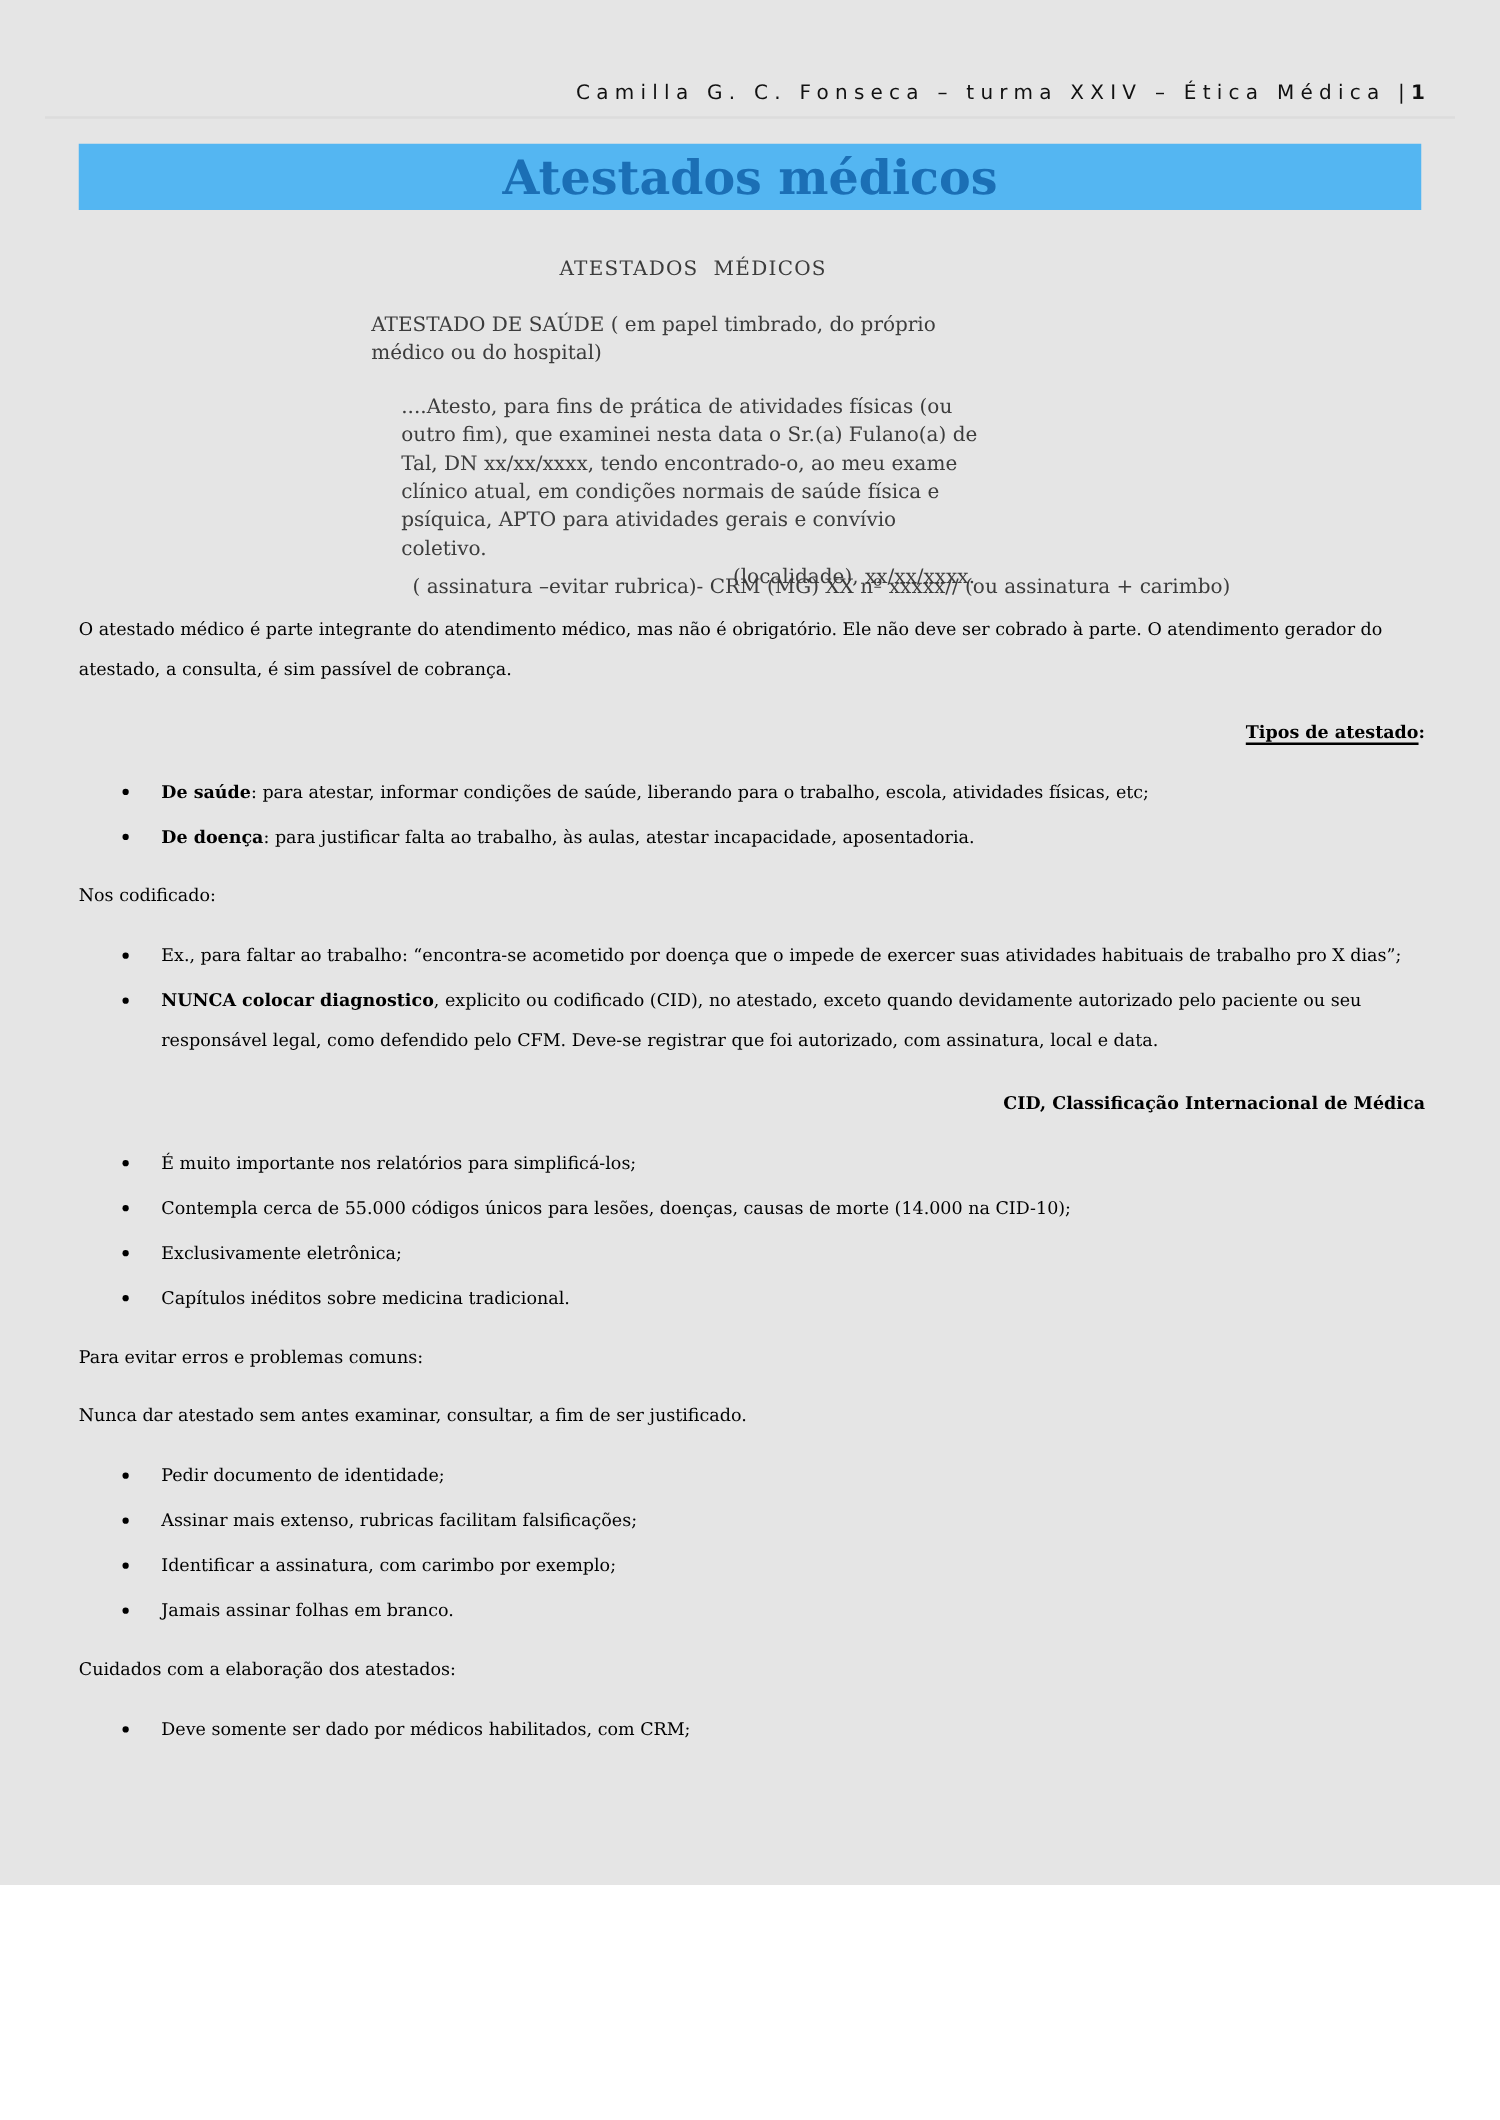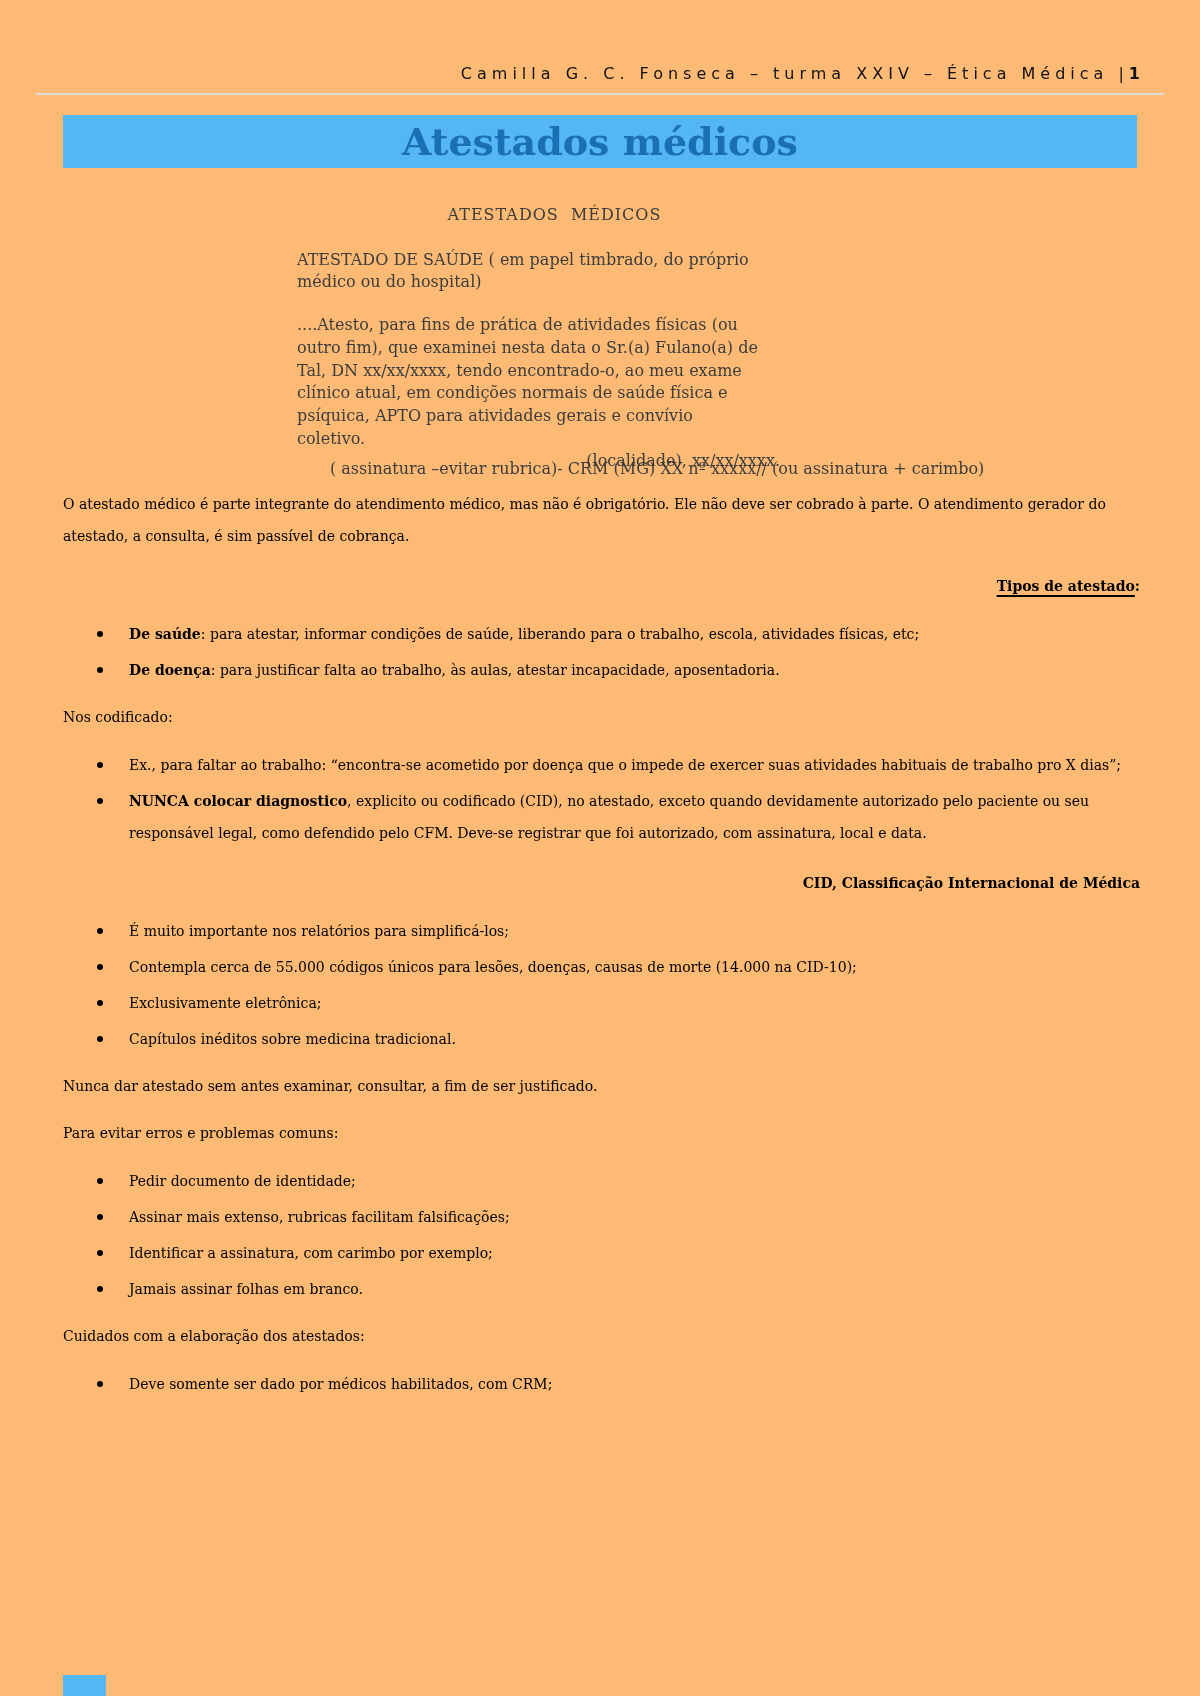--- a/index.html
+++ b/index.html
@@ -1,19 +1,19 @@
 <!DOCTYPE html>
 <html><head>
 <meta charset="utf-8">
 <style>
   html,body { margin:0; padding:0; background:#ffffff; }
   .page {
     position:relative;
-    width:1200px; height:1696px;
-    background:#fdba74;
+    width:1200px; height:1508px;
+    background:#e5e5e5;
     overflow:hidden;
     font-family:"DejaVu Serif", serif;
     color:#000;
   }
   
   .runhead {
     position:absolute; top:64px; right:58px;
     font-family:"DejaVu Sans", sans-serif;
     font-size:16px; letter-spacing:5px;
     color:#111; white-space:nowrap;
@@ -33,21 +33,21 @@
     font-weight:bold; font-size:38px; line-height:1;
   }
   
   .certificate {
     position:absolute; left:297px; top:196px; width:515px; height:290px;
     font-family:"DejaVu Serif", serif;
     color:#3c3c3c; font-size:16px; line-height:1.42;
   }
   .cert-title { text-align:center; margin-top:8px; letter-spacing:1px; word-spacing:6px; }
   .cert-subtitle { margin-top:22px; }
-  .cert-body { margin-top:20px; width:462px; }
+  .cert-body { margin-top:20px; width:462px;margin-left:24px; }
   .cert-place { text-align:right; padding-right:32px; }
   .cert-signature { position:absolute; left:8px; top:262px; white-space:nowrap;margin-left:25px; }
   
   .content {
     position:absolute; left:63px; top:488px; width:1077px;
     font-size:14px; line-height:32px;
   }
   .content p { margin:0 0 15px 0; }
   .content p.hd { margin:18px 0 15px 0; font-weight:bold;text-align:right; }
   .content ul { margin:0 0 15px 0; padding-left:52px; }
@@ -94,22 +94,22 @@
         <li><span class="">Ex., para faltar ao trabalho: “encontra-se acometido por doença que o impede de exercer suas atividades habituais de trabalho pro X dias”;</span></li>
         <li><span class="run-b ">NUNCA colocar diagnostico</span><span class="">, explicito ou codificado (CID), no atestado, exceto quando devidamente autorizado pelo paciente ou seu responsável legal, como defendido pelo CFM. Deve-se registrar que foi autorizado, com assinatura, local e data.</span></li>
       </ul>
       <p class="hd"><span class="run-b ">CID, Classificação Internacional de Médica</span></p>
       <ul>
         <li><span class="">É muito importante nos relatórios para simplificá-los;</span></li>
         <li><span class="">Contempla cerca de 55.000 códigos únicos para lesões, doenças, causas de morte (14.000 na CID-10);</span></li>
         <li><span class="">Exclusivamente eletrônica;</span></li>
         <li><span class="">Capítulos inéditos sobre medicina tradicional.</span></li>
       </ul>
+      <p><span class="">Para evitar erros e problemas comuns:</span></p>
       <p><span class="">Nunca dar atestado sem antes examinar, consultar, a fim de ser justificado.</span></p>
-      <p><span class="">Para evitar erros e problemas comuns:</span></p>
       <ul>
         <li><span class="">Pedir documento de identidade;</span></li>
         <li><span class="">Assinar mais extenso, rubricas facilitam falsificações;</span></li>
         <li><span class="">Identificar a assinatura, com carimbo por exemplo;</span></li>
         <li><span class="">Jamais assinar folhas em branco.</span></li>
       </ul>
       <p><span class="">Cuidados com a elaboração dos atestados:</span></p>
       <ul>
         <li><span class="">Deve somente ser dado por médicos habilitados, com CRM;</span></li>
       </ul>

